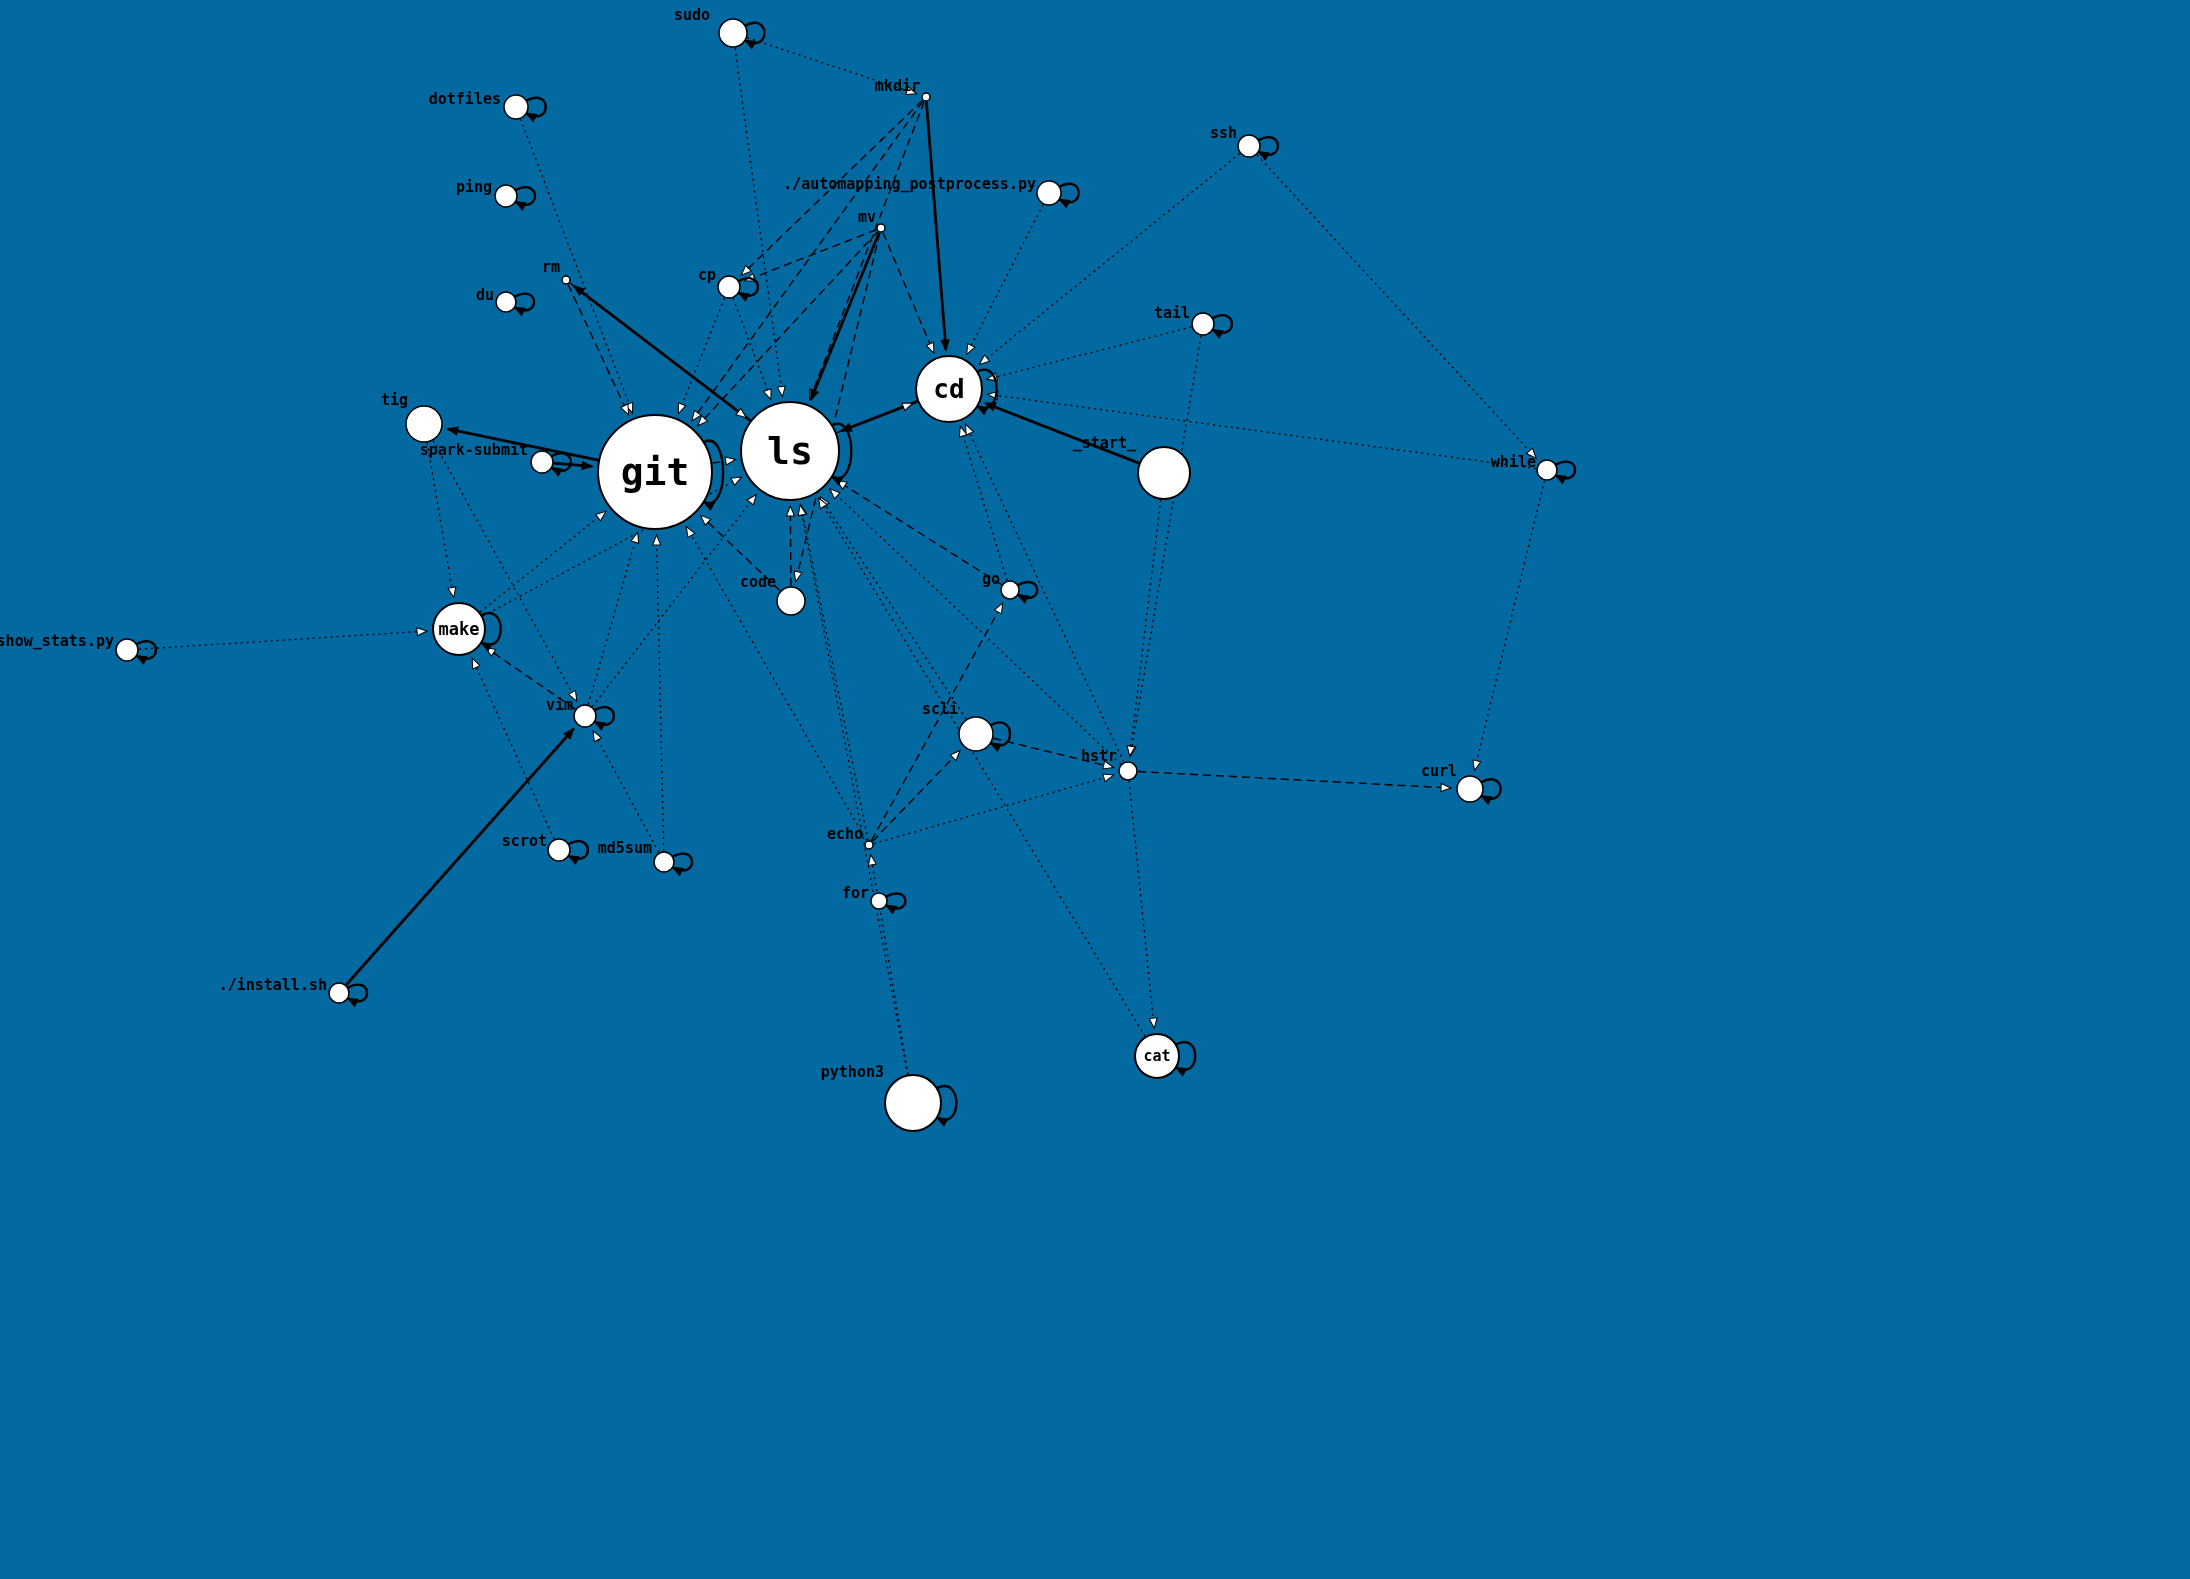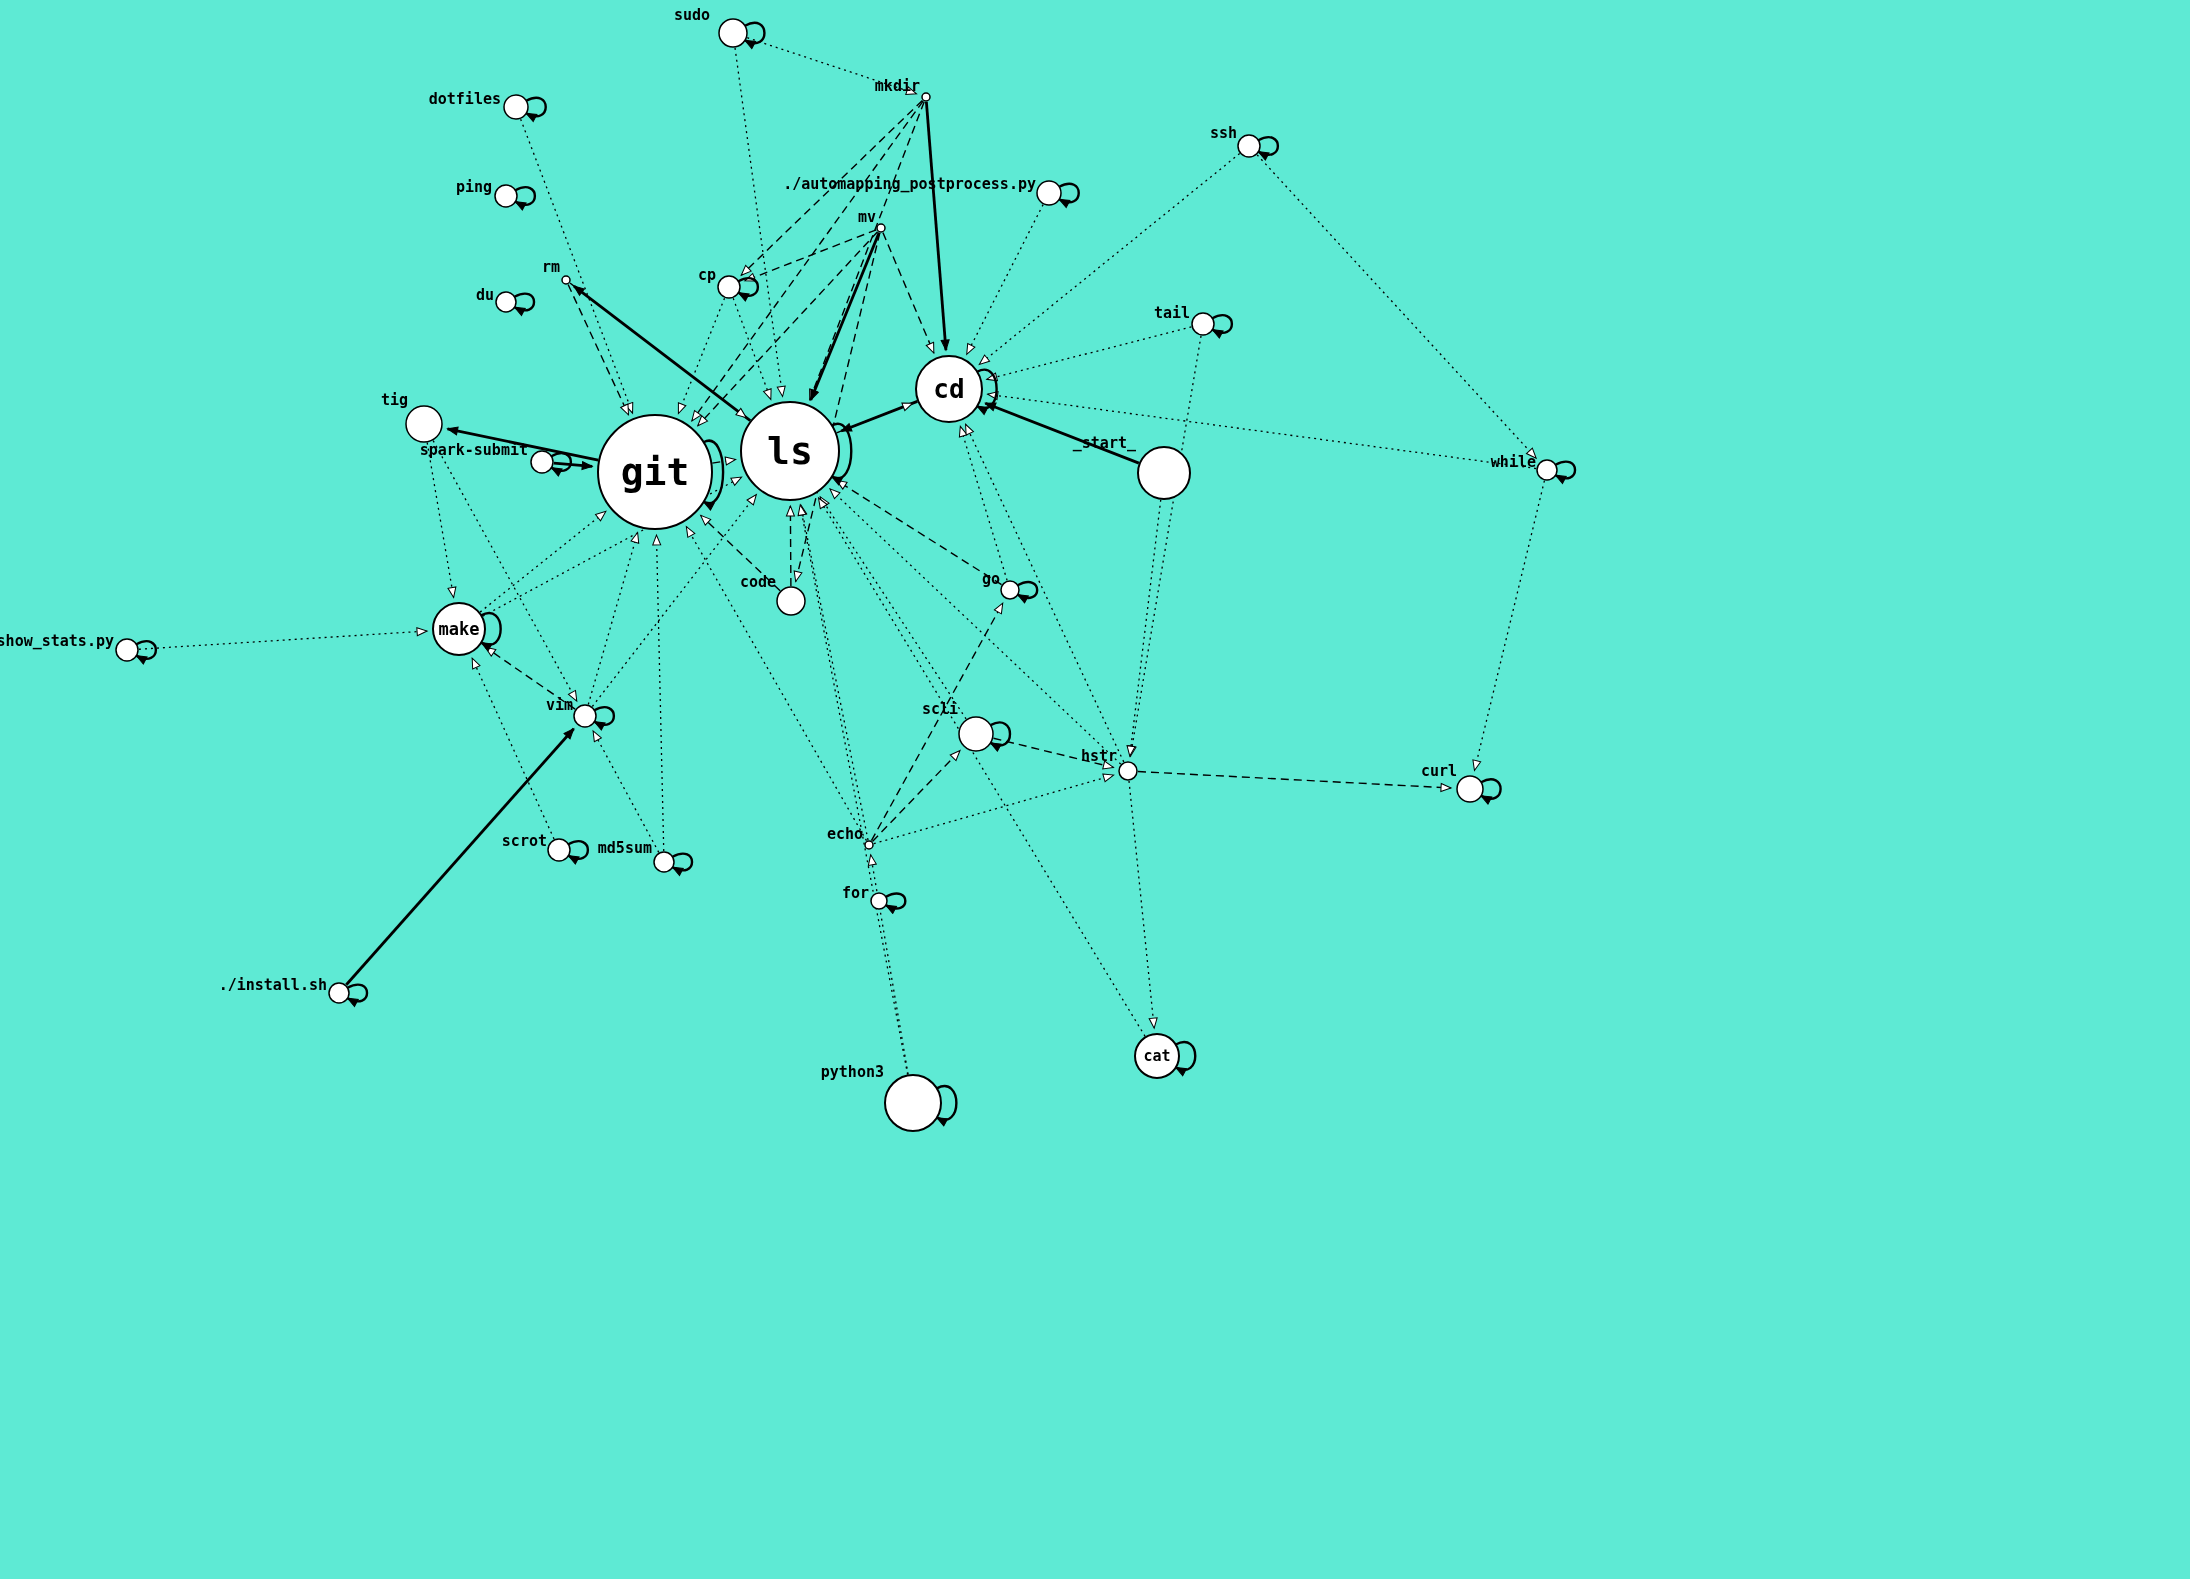--- a/index.html
+++ b/index.html
@@ -1,16 +1,16 @@
 <!DOCTYPE html>
 <html><head>
 <meta charset="utf-8">
 <style>
   html,body{margin:0;padding:0;background:#ffffff;}
-  #stage{position:relative;width:2190px;height:1579px;background:#5eead4;overflow:hidden;}
+  #stage{position:relative;width:2190px;height:1579px;background:#0369a1;overflow:hidden;}
   svg{position:absolute;left:0;top:0;}
   text{font-family:"DejaVu Sans Mono","Liberation Mono",monospace;font-weight:bold;fill:#000;}
 </style>
 </head>
 <body>
 
 <div id="stage">
     <svg width="2190" height="1579" viewBox="0 0 2190 1579">
       <defs>
         <marker id="arrow-open" markerUnits="userSpaceOnUse" markerWidth="14" markerHeight="12" refX="11" refY="5" orient="auto">

